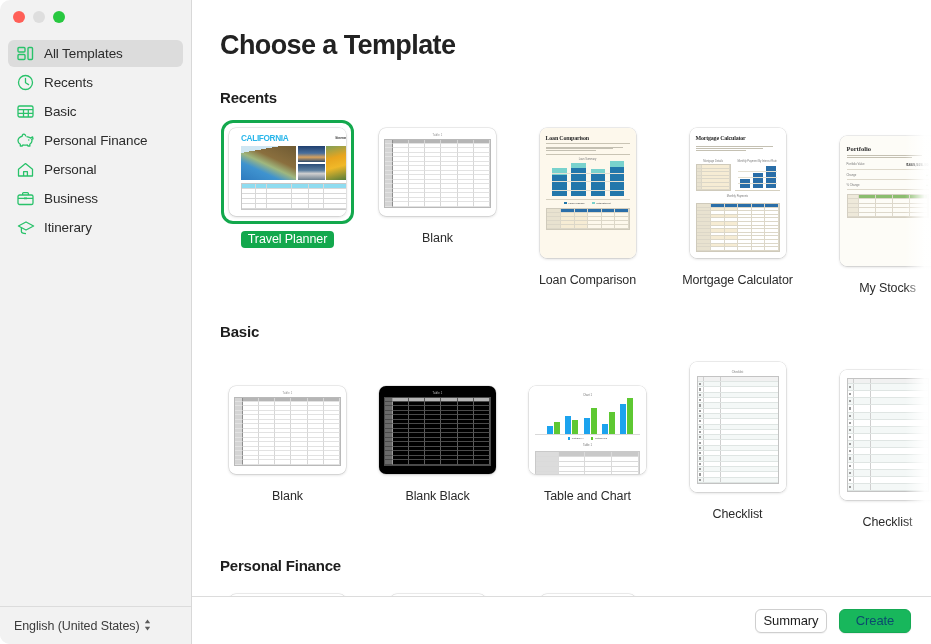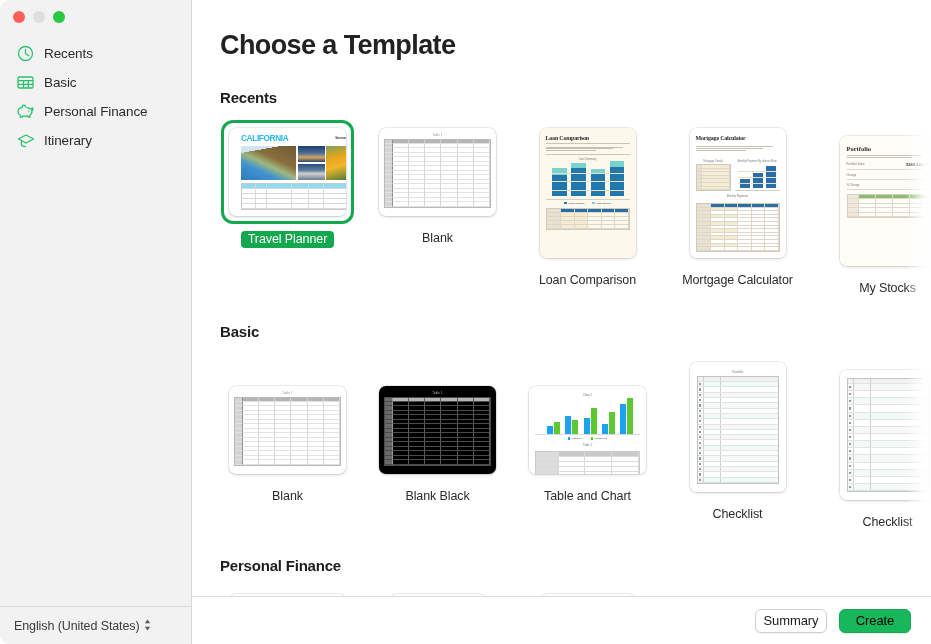--- a/index.html
+++ b/index.html
@@ -294,21 +294,21 @@
     height: 24px;
     min-width: 72px;
     border-radius: 6px;
     font-size: 13px;
     display: flex; align-items: center; justify-content: center;
     cursor: default;
     letter-spacing: -0.1px;
   }
   .btn.cancel { background:#ffffff; border:1px solid #cfcfcf; color:#1d1d1d;
                 box-shadow: 0 1px 1px rgba(0,0,0,0.05); }
-  .btn.create { background:#18b75c; color:#000000; border:1px solid #15a954;
+  .btn.create { background:#18b75c; color:#0c4a6e; border:1px solid #15a954;
                 box-shadow: 0 1px 1px rgba(0,0,0,0.08); }
 
   
   .fade-right {
     position:absolute; top:0; right:0; width:26px; height:100%;
     background: linear-gradient(90deg, rgba(255,255,255,0) 0%, rgba(255,255,255,0.95) 75%);
     pointer-events:none;
   }
 </style>
 </head>
@@ -319,20 +319,30 @@
   <div class="sidebar">
 
     <div class="traffic-lights">
       <span class="tl red"></span>
       <span class="tl grey"></span>
       <span class="tl green"></span>
     </div>
 
     <div class="nav-list">
 
+      <div class="nav-item selected">
+        <span class="nav-ico">
+          <svg width="17" height="15" viewBox="0 0 17 15" fill="none" stroke="#29c26a" stroke-width="1.4">
+            <rect x="1" y="1.5" width="7" height="4.5" rx="1"></rect>
+            <rect x="1" y="8.5" width="7" height="5" rx="1"></rect>
+            <rect x="11" y="1.5" width="4.5" height="12" rx="1"></rect>
+          </svg>
+        </span>
+        <span class="nav-label">All Templates</span>
+      </div>
 
       <div class="nav-item">
         <span class="nav-ico">
           <svg width="17" height="17" viewBox="0 0 17 17" fill="none" stroke="#29c26a" stroke-width="1.3">
             <circle cx="8.5" cy="8.5" r="7"></circle>
             <path d="M8.5 4.5 V8.7 L11.6 10.6" stroke-linecap="round"></path>
           </svg>
         </span>
         <span class="nav-label">Recents</span>
       </div>
@@ -351,21 +361,41 @@
         <span class="nav-ico">
           <svg width="18" height="15" viewBox="0 0 18 15" fill="none" stroke="#29c26a" stroke-width="1.3" stroke-linejoin="round">
             <path d="M5.5 3.2 C2.7 4 1 5.9 1 7.8 c0 1.4 0.9 2.7 2.3 3.5 L3.3 13 h2 l0.5-1.1 c0.7 0.2 1.5 0.3 2.3 0.3 s1.6-0.1 2.3-0.3 L10.9 13 h2 l-0.1-1.8 c1.3-0.8 2.2-2 2.2-3.4 0-0.5-0.1-1-0.3-1.4 l1.3-0.6 -0.4-2 -2.1 1.3 C12.6 4.3 11.1 3.7 9.5 3.6"></path>
             <path d="M5.5 3.2 C5 2.2 5.6 1.2 6.8 1.2 C8 1.2 8.8 2.2 8.6 3.3"></path>
             <circle cx="11.8" cy="7" r="0.7" fill="#29c26a" stroke="none"></circle>
           </svg>
         </span>
         <span class="nav-label">Personal Finance</span>
       </div>
 
-
+      <div class="nav-item">
+        <span class="nav-ico">
+          <svg width="17" height="16" viewBox="0 0 17 16" fill="none" stroke="#29c26a" stroke-width="1.3" stroke-linejoin="round">
+            <path d="M1.5 7.2 L8.5 1.6 L15.5 7.2 V14 H1.5 Z"></path>
+            <path d="M6.6 14 V9.6 H10.4 V14"></path>
+          </svg>
+        </span>
+        <span class="nav-label">Personal</span>
+      </div>
+
+      <div class="nav-item">
+        <span class="nav-ico">
+          <svg width="17" height="15" viewBox="0 0 17 15" fill="none" stroke="#29c26a" stroke-width="1.3" stroke-linejoin="round">
+            <rect x="1" y="4" width="15" height="9.5" rx="1.6"></rect>
+            <path d="M5.6 4 V2.6 a1 1 0 0 1 1-1 h3.8 a1 1 0 0 1 1 1 V4"></path>
+            <path d="M1 7.4 H16"></path>
+            <path d="M7 7.4 H10" stroke-width="1.6"></path>
+          </svg>
+        </span>
+        <span class="nav-label">Business</span>
+      </div>
 
       <div class="nav-item">
         <span class="nav-ico">
           <svg width="18" height="16" viewBox="0 0 18 16" fill="none" stroke="#29c26a" stroke-width="1.3" stroke-linejoin="round">
             <path d="M9 2 L16.6 6 L9 10 L1.4 6 Z"></path>
             <path d="M4.4 7.6 V11.6 C4.4 12.6 6.5 13.6 9 13.6"></path>
           </svg>
         </span>
         <span class="nav-label">Itinerary</span>
       </div>

